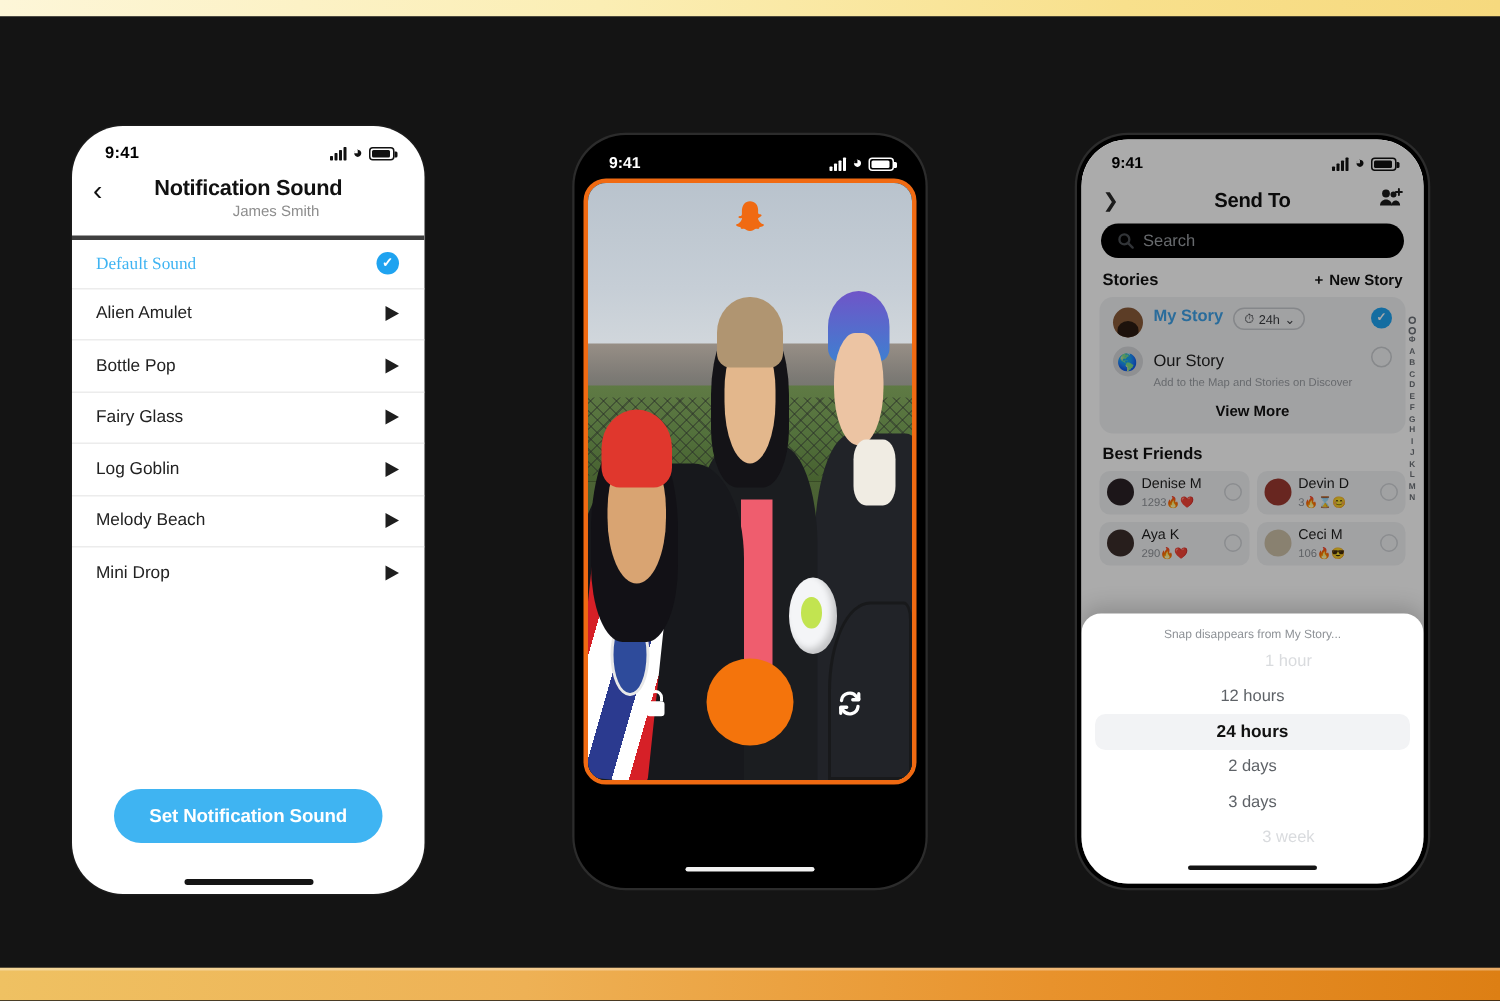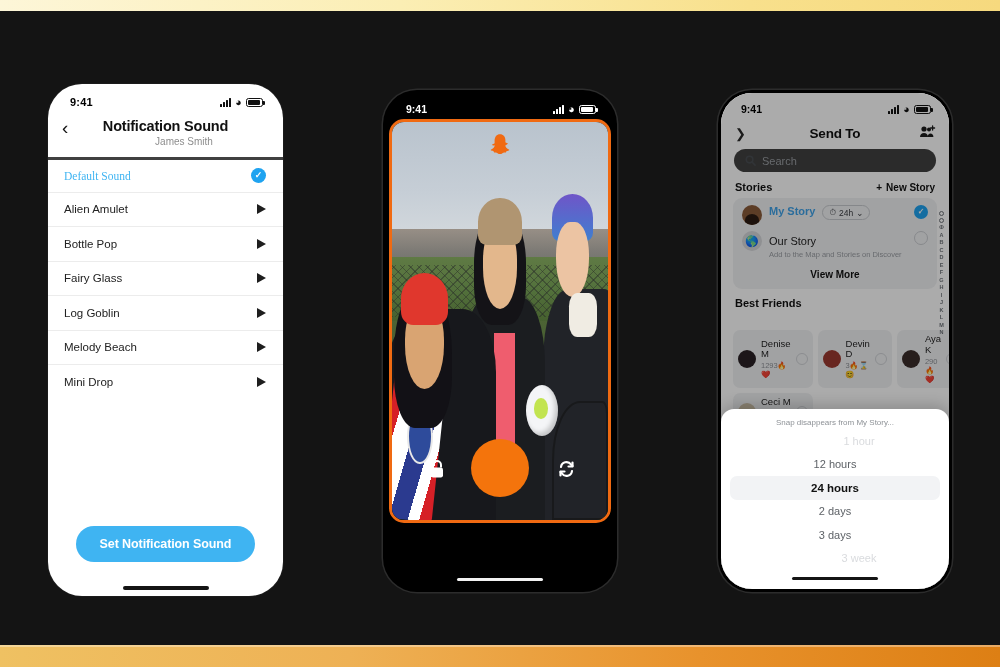--- a/index.html
+++ b/index.html
@@ -165,21 +165,21 @@
   .p3-dim:after{content:"";position:absolute;inset:0;background:rgba(0,0,0,.33);z-index:9;pointer-events:none;}
   .p3-status {
     height:26px;display:flex;align-items:center;justify-content:space-between;
     padding:6px 18px 0 20px;font-size:10.5px;font-weight:700;color:#000;position:relative;z-index:2;
   }
   .p3-head { position:relative;height:28px;display:flex;align-items:center;justify-content:center;z-index:2; }
   .p3-chev { position:absolute;left:14px;top:8px;font-size:13px;color:#2a2a2a;cursor:pointer;line-height:1; }
   .p3-title { font-size:13.5px;font-weight:700;color:#111;letter-spacing:-.2px; }
   .p3-addf { position:absolute;right:13px;top:6px;cursor:pointer; }
   .searchbar {
-    margin:2px 13px 0;height:23px;background:#404040;border-radius:12px;
+    margin:2px 13px 0;height:23px;background:#000000;border-radius:12px;
     display:flex;align-items:center;gap:6px;padding:0 11px;position:relative;z-index:2;cursor:text;
   }
   .search-ph { font-size:11px;color:#9a9ea3; }
   .sec-head {
     display:flex;align-items:center;justify-content:space-between;
     padding:9px 14px 5px;position:relative;z-index:2;
   }
   .sec-title { font-size:11px;font-weight:700;color:#111; }
   .newstory { display:flex;align-items:center;gap:4px;font-size:10px;font-weight:700;color:#111;cursor:pointer; }
   .story-card { margin:0 12px;background:#f1f2f4;border-radius:9px;padding:7px 9px 5px;position:relative;z-index:2; }
@@ -193,21 +193,21 @@
     display:inline-flex;align-items:center;gap:3px;border:1px solid #c7cace;border-radius:9px;
     padding:1px 6px;font-size:8.5px;color:#3a3d41;cursor:pointer;
   }
   .our-t { font-size:11px;color:#222; }
   .our-s { font-size:7.5px;color:#9a9ea3;margin-top:1px; }
   .radio-o { width:14px;height:14px;border-radius:50%;border:1.5px solid #c9ccd0;margin-left:auto;flex:0 0 14px; }
   .chk-sm { width:14px;height:14px;border-radius:50%;background:#1fa3f0;margin-left:auto;flex:0 0 14px;
     display:flex;align-items:center;justify-content:center;color:#fff;font-size:8px;font-weight:700;line-height:1; }
   .viewmore { text-align:center;font-size:10px;font-weight:700;color:#111;padding:4px 0 4px;cursor:pointer; }
   .bf-head { padding:8px 14px 5px;font-size:11px;font-weight:700;color:#111;position:relative;z-index:2; }
-  .bf-grid { display:grid;grid-template-columns:1fr 1fr 1fr;gap:5px;padding:0 12px;position:relative;z-index:2;margin-top:16px; }
+  .bf-grid { display:grid;grid-template-columns:1fr 1fr;gap:5px;padding:0 12px;position:relative;z-index:2; }
   .bf-card { background:#f1f2f4;border-radius:7px;padding:4px 5px;display:flex;align-items:center;gap:5px;cursor:pointer; }
   .bf-av { width:18px;height:18px;border-radius:50%;flex:0 0 18px;position:relative;overflow:hidden; }
   .bf-name { font-size:9.5px;color:#1d1d1d;line-height:1.15; }
   .bf-meta { font-size:7.5px;color:#8e9297;line-height:1.2;margin-top:1px; }
   .bf-radio { width:12px;height:12px;border-radius:50%;border:1.4px solid #cfd2d6;margin-left:auto;flex:0 0 12px; }
 
   .alpha-idx {
     position:absolute;right:2px;top:118px;width:11px;z-index:3;
     display:flex;flex-direction:column;align-items:center;gap:1.5px;
     font-size:5.5px;color:#6d7278;font-weight:600;

